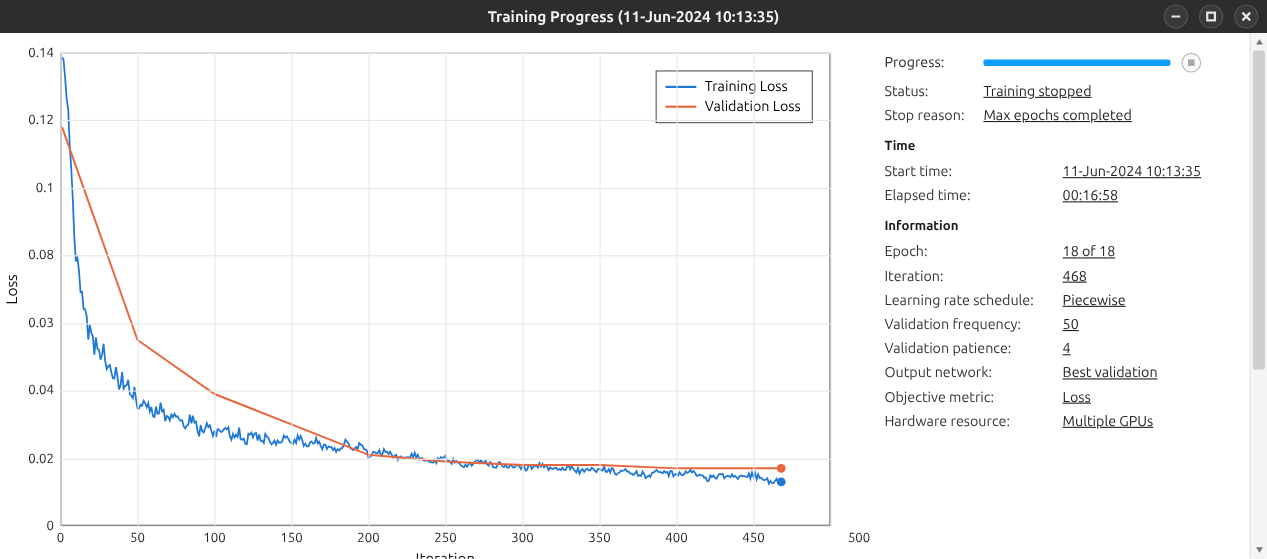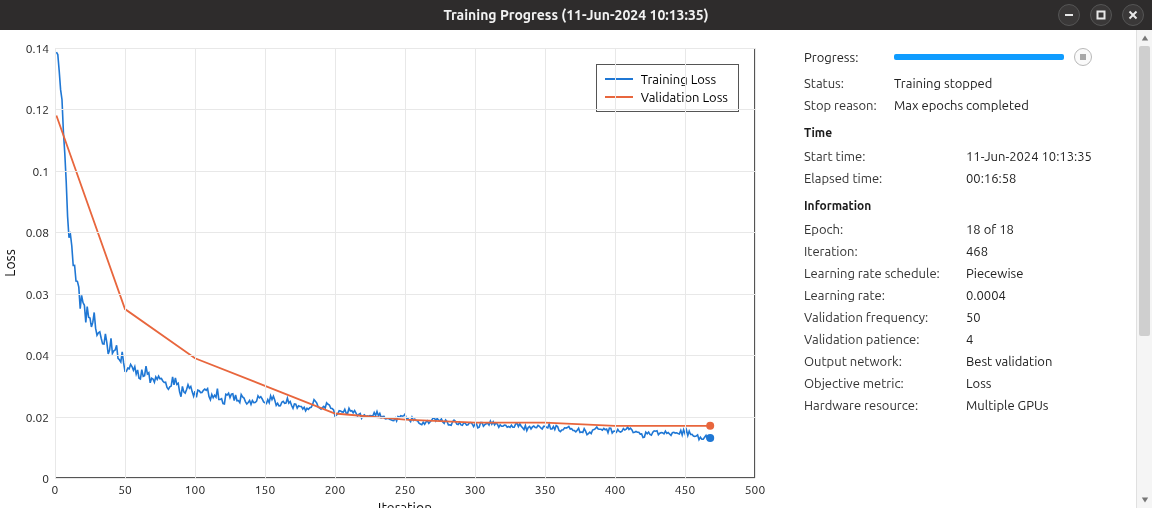--- a/index.html
+++ b/index.html
@@ -13,21 +13,21 @@
   .plot-area { width: 790px; height: 478px; position: relative; background: #fff; }
   .side { flex: 1; height: 478px; display: flex; }
   .side-inner { flex: 1; padding: 18px 16px 12px 14px; overflow: hidden; color: #222; }
   .scrollbar { width: 16px; background: #f5f5f5; border-left: 1px solid #e0e0e0; display: flex; flex-direction: column; align-items: center; }
   .sb-arrow { height: 16px; width: 16px; display:flex; align-items:center; justify-content:center; cursor:pointer;}
   .sb-arrow svg { width:8px; height:8px; fill:#777;}
   .sb-track { flex:1; width:100%; background:#f5f5f5; position:relative;}
   .sb-thumb { position:absolute; top:0; left:2px; right:2px; height:65%; background:#cfcfcf; border-radius:2px;}
   .row { display:flex; margin-bottom: 8px; }
   .row .label { width: 162px; color:#333; }
-  .row .val { color:#222; }
+  .row .val { color:#222;text-decoration:underline; }
   .section-head { font-weight:700; margin-top:14px; margin-bottom:10px; color:#1a1a1a; font-size:12px;}
   .prog-row { display:flex; align-items:center; margin-bottom:10px; }
   .prog-row .label { width:90px; }
   .prog-bar { width:170px; height:6px; background:#0f9cff; border-radius:2px; margin-right:10px; }
   .stop-btn { width:18px; height:18px; border-radius:50%; border:1px solid #b8b8b8; background:#fafafa; display:flex; align-items:center; justify-content:center; cursor:pointer;}
   .stop-btn div { width:6px; height:6px; background:#a8a8a8;}
   
   .axes { position:absolute; left:55px; top:18px; width:700px; height:430px; }
   .grid-v, .grid-h { position:absolute; background:#e8e8e8; }
   .grid-v { top:0; height:100%; width:1px; }
@@ -104,21 +104,21 @@
         <span class="xtick" style="left: 350px;">250</span>
         <div class="grid-v" style="left: 420px;"></div>
         <span class="xtick" style="left: 420px;">300</span>
         <div class="grid-v" style="left: 490px;"></div>
         <span class="xtick" style="left: 490px;">350</span>
         <div class="grid-v" style="left: 560px;"></div>
         <span class="xtick" style="left: 560px;">400</span>
         <div class="grid-v" style="left: 630px;"></div>
         <span class="xtick" style="left: 630px;">450</span>
         <div class="grid-v" style="left: 700px;"></div>
-        <span class="xtick" style="left: 700px;">500</span>
+        <span class="xtick" style="left: 726px;">500</span>
         <div class="grid-h" style="top: 430px;"></div>
         <span class="ytick" style="top: 430px;">0</span>
         <div class="grid-h" style="top: 368.571px;"></div>
         <span class="ytick" style="top: 368.571px;">0.02</span>
         <div class="grid-h" style="top: 307.143px;"></div>
         <span class="ytick" style="top: 307.143px;">0.04</span>
         <div class="grid-h" style="top: 245.714px;"></div>
         <span class="ytick" style="top: 245.714px;">0.03</span>
         <div class="grid-h" style="top: 184.286px;"></div>
         <span class="ytick" style="top: 184.286px;">0.08</span>
@@ -166,24 +166,20 @@
         </div>
       <div class="row">
           <span class="label">Iteration:</span>
           <span class="val">468</span>
         </div>
       <div class="row">
           <span class="label">Learning rate schedule:</span>
           <span class="val">Piecewise</span>
         </div>
       <div class="row">
-          <span class="label">Learning rate:</span>
-          <span class="val">0.0004</span>
-        </div>
-      <div class="row">
           <span class="label">Validation frequency:</span>
           <span class="val">50</span>
         </div>
       <div class="row">
           <span class="label">Validation patience:</span>
           <span class="val">4</span>
         </div>
       <div class="row">
           <span class="label">Output network:</span>
           <span class="val">Best validation</span>

